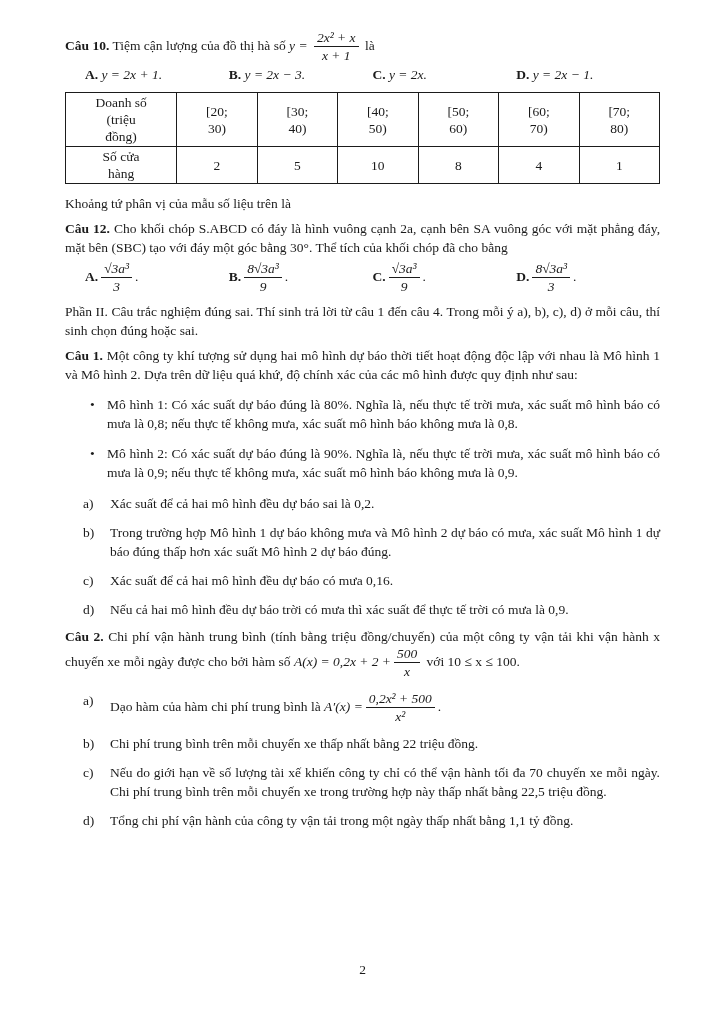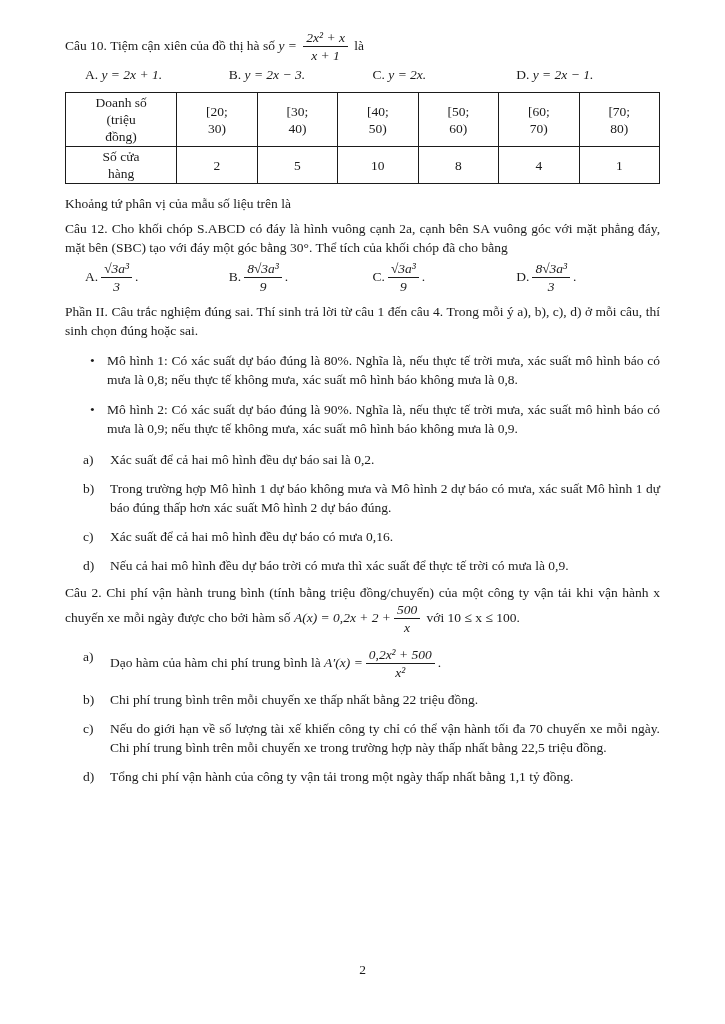--- a/index.html
+++ b/index.html
@@ -11,21 +11,21 @@
     color: #1b1b1b;
     position: relative;
     overflow: hidden;
   }
   .page {
     position: absolute;
     left: 65px; top: 30px;
     width: 595px;
   }
   .para { text-align: justify; line-height: 19px; }
-  .qlabel { font-weight: normal; }
+  .qlabel { font-weight: bold; }
   .bold { font-weight: normal; }
   .math { font-style: italic; }
   .sec { margin-bottom: 6px; }
 
   
   .frac {
     display: inline-flex;
     flex-direction: column;
     align-items: center;
     vertical-align: middle;
@@ -92,21 +92,21 @@
   }
 </style>
 </head>
 <body>
 
 <div class="page">
 
   <section class="sec">
     <p class="para">
       <span class="qlabel">Câu 10.</span>
-      <span>Tiệm cận xiên của đồ thị hà số</span>
+      <span>Tiệm cận lượng của đồ thị hà số</span>
       <span class="math">y =</span>
       <span class="frac math">
           <span class="num">2x² + x</span>
           <span class="den">x + 1</span>
         </span>
       <span>là</span>
     </p>
     <div class="options">
       <div class="option"><span class="qlabel">A.</span> <span class="math">y = 2x + 1.</span></div>
       <div class="option"><span class="qlabel">B.</span> <span class="math">y = 2x − 3.</span></div>
@@ -166,20 +166,24 @@
     </div>
   </section>
 
   <section class="sec">
     <p class="para">
       <span class="bold">Phần II. Câu trắc nghiệm đúng sai.</span><span> Thí sinh trả lời từ câu 1 đến câu 4. Trong mỗi ý </span><span class="bold">a), b), c), d)</span><span> ở mỗi câu, thí sinh chọn đúng hoặc sai.</span>
     </p>
   </section>
 
   <section class="sec">
+    <p class="para">
+      <span class="qlabel">Câu 1.</span>
+      <span>Một công ty khí tượng sử dụng hai mô hình dự báo thời tiết hoạt động độc lập với nhau là Mô hình 1 và Mô hình 2. Dựa trên dữ liệu quá khứ, độ chính xác của các mô hình được quy định như sau:</span>
+    </p>
     <div class="bullet-item">
       <span class="bullet">•</span>
       <span class="btext">Mô hình 1: Có xác suất dự báo đúng là 80%. Nghĩa là, nếu thực tế trời mưa, xác suất mô hình báo có mưa là 0,8; nếu thực tế không mưa, xác suất mô hình báo không mưa là 0,8.</span>
     </div>
     <div class="bullet-item">
       <span class="bullet">•</span>
       <span class="btext">Mô hình 2: Có xác suất dự báo đúng là 90%. Nghĩa là, nếu thực tế trời mưa, xác suất mô hình báo có mưa là 0,9; nếu thực tế không mưa, xác suất mô hình báo không mưa là 0,9.</span>
     </div>
     <div class="abcd">
       <div class="item">

